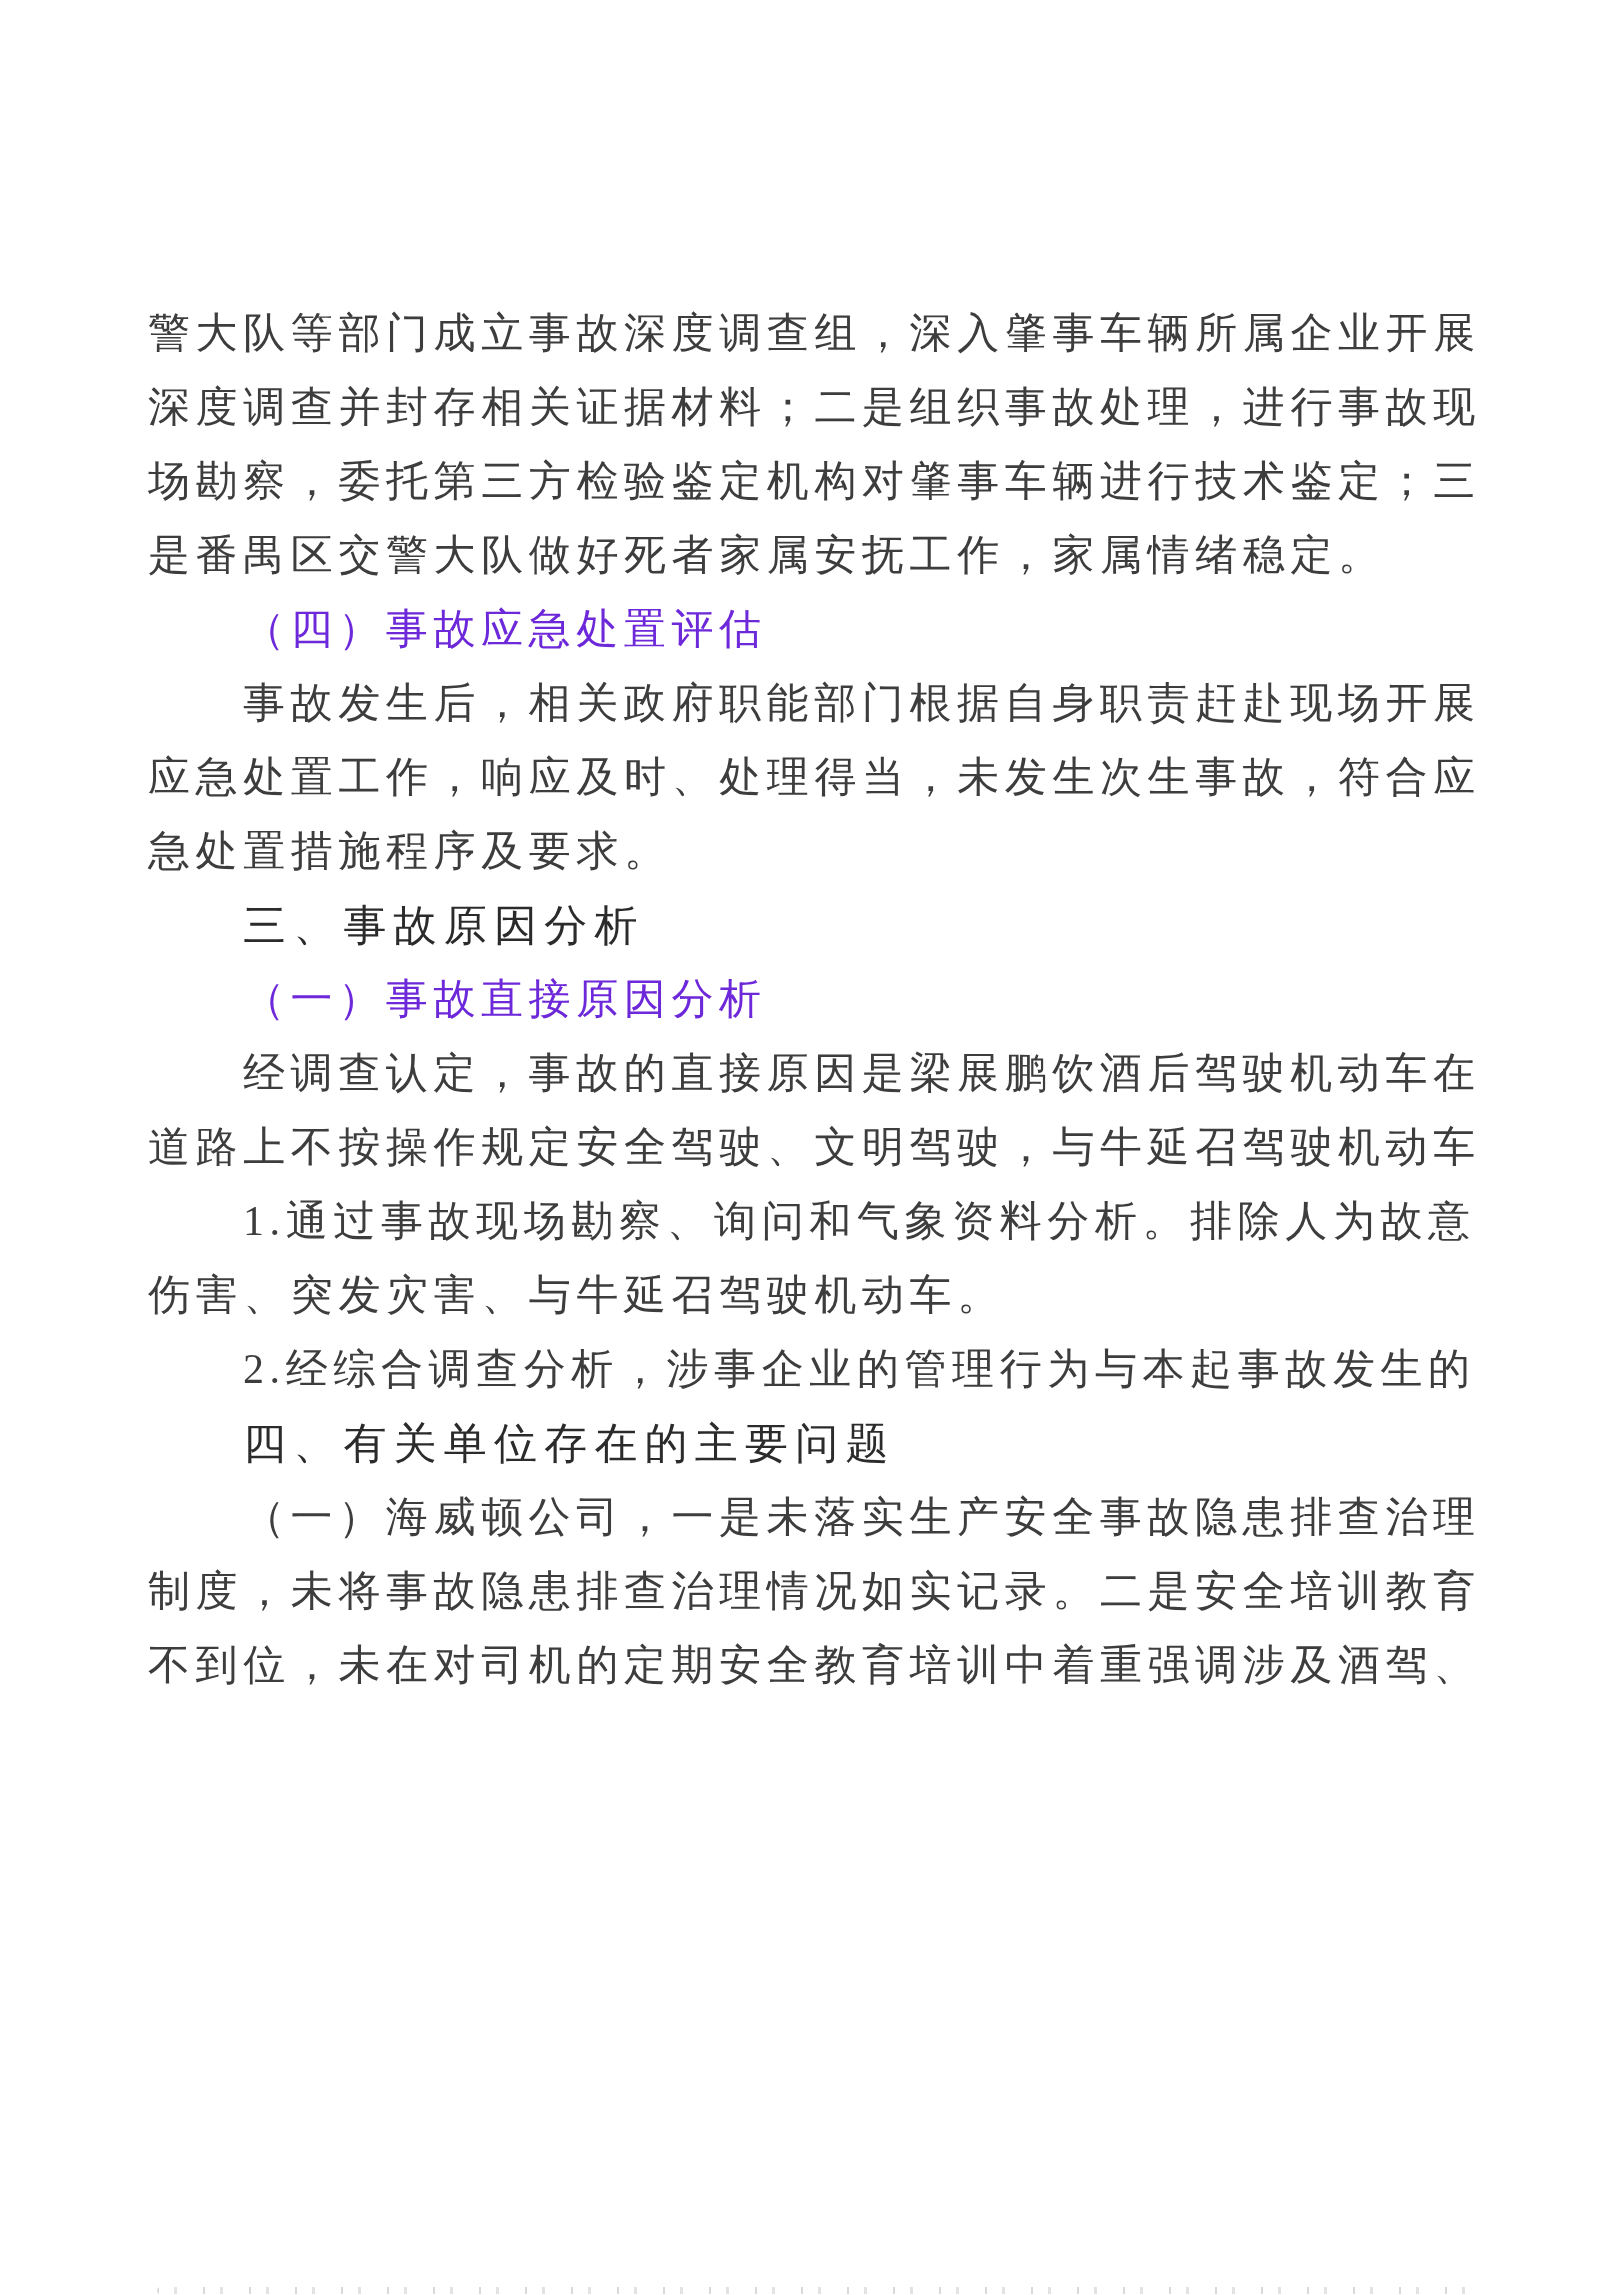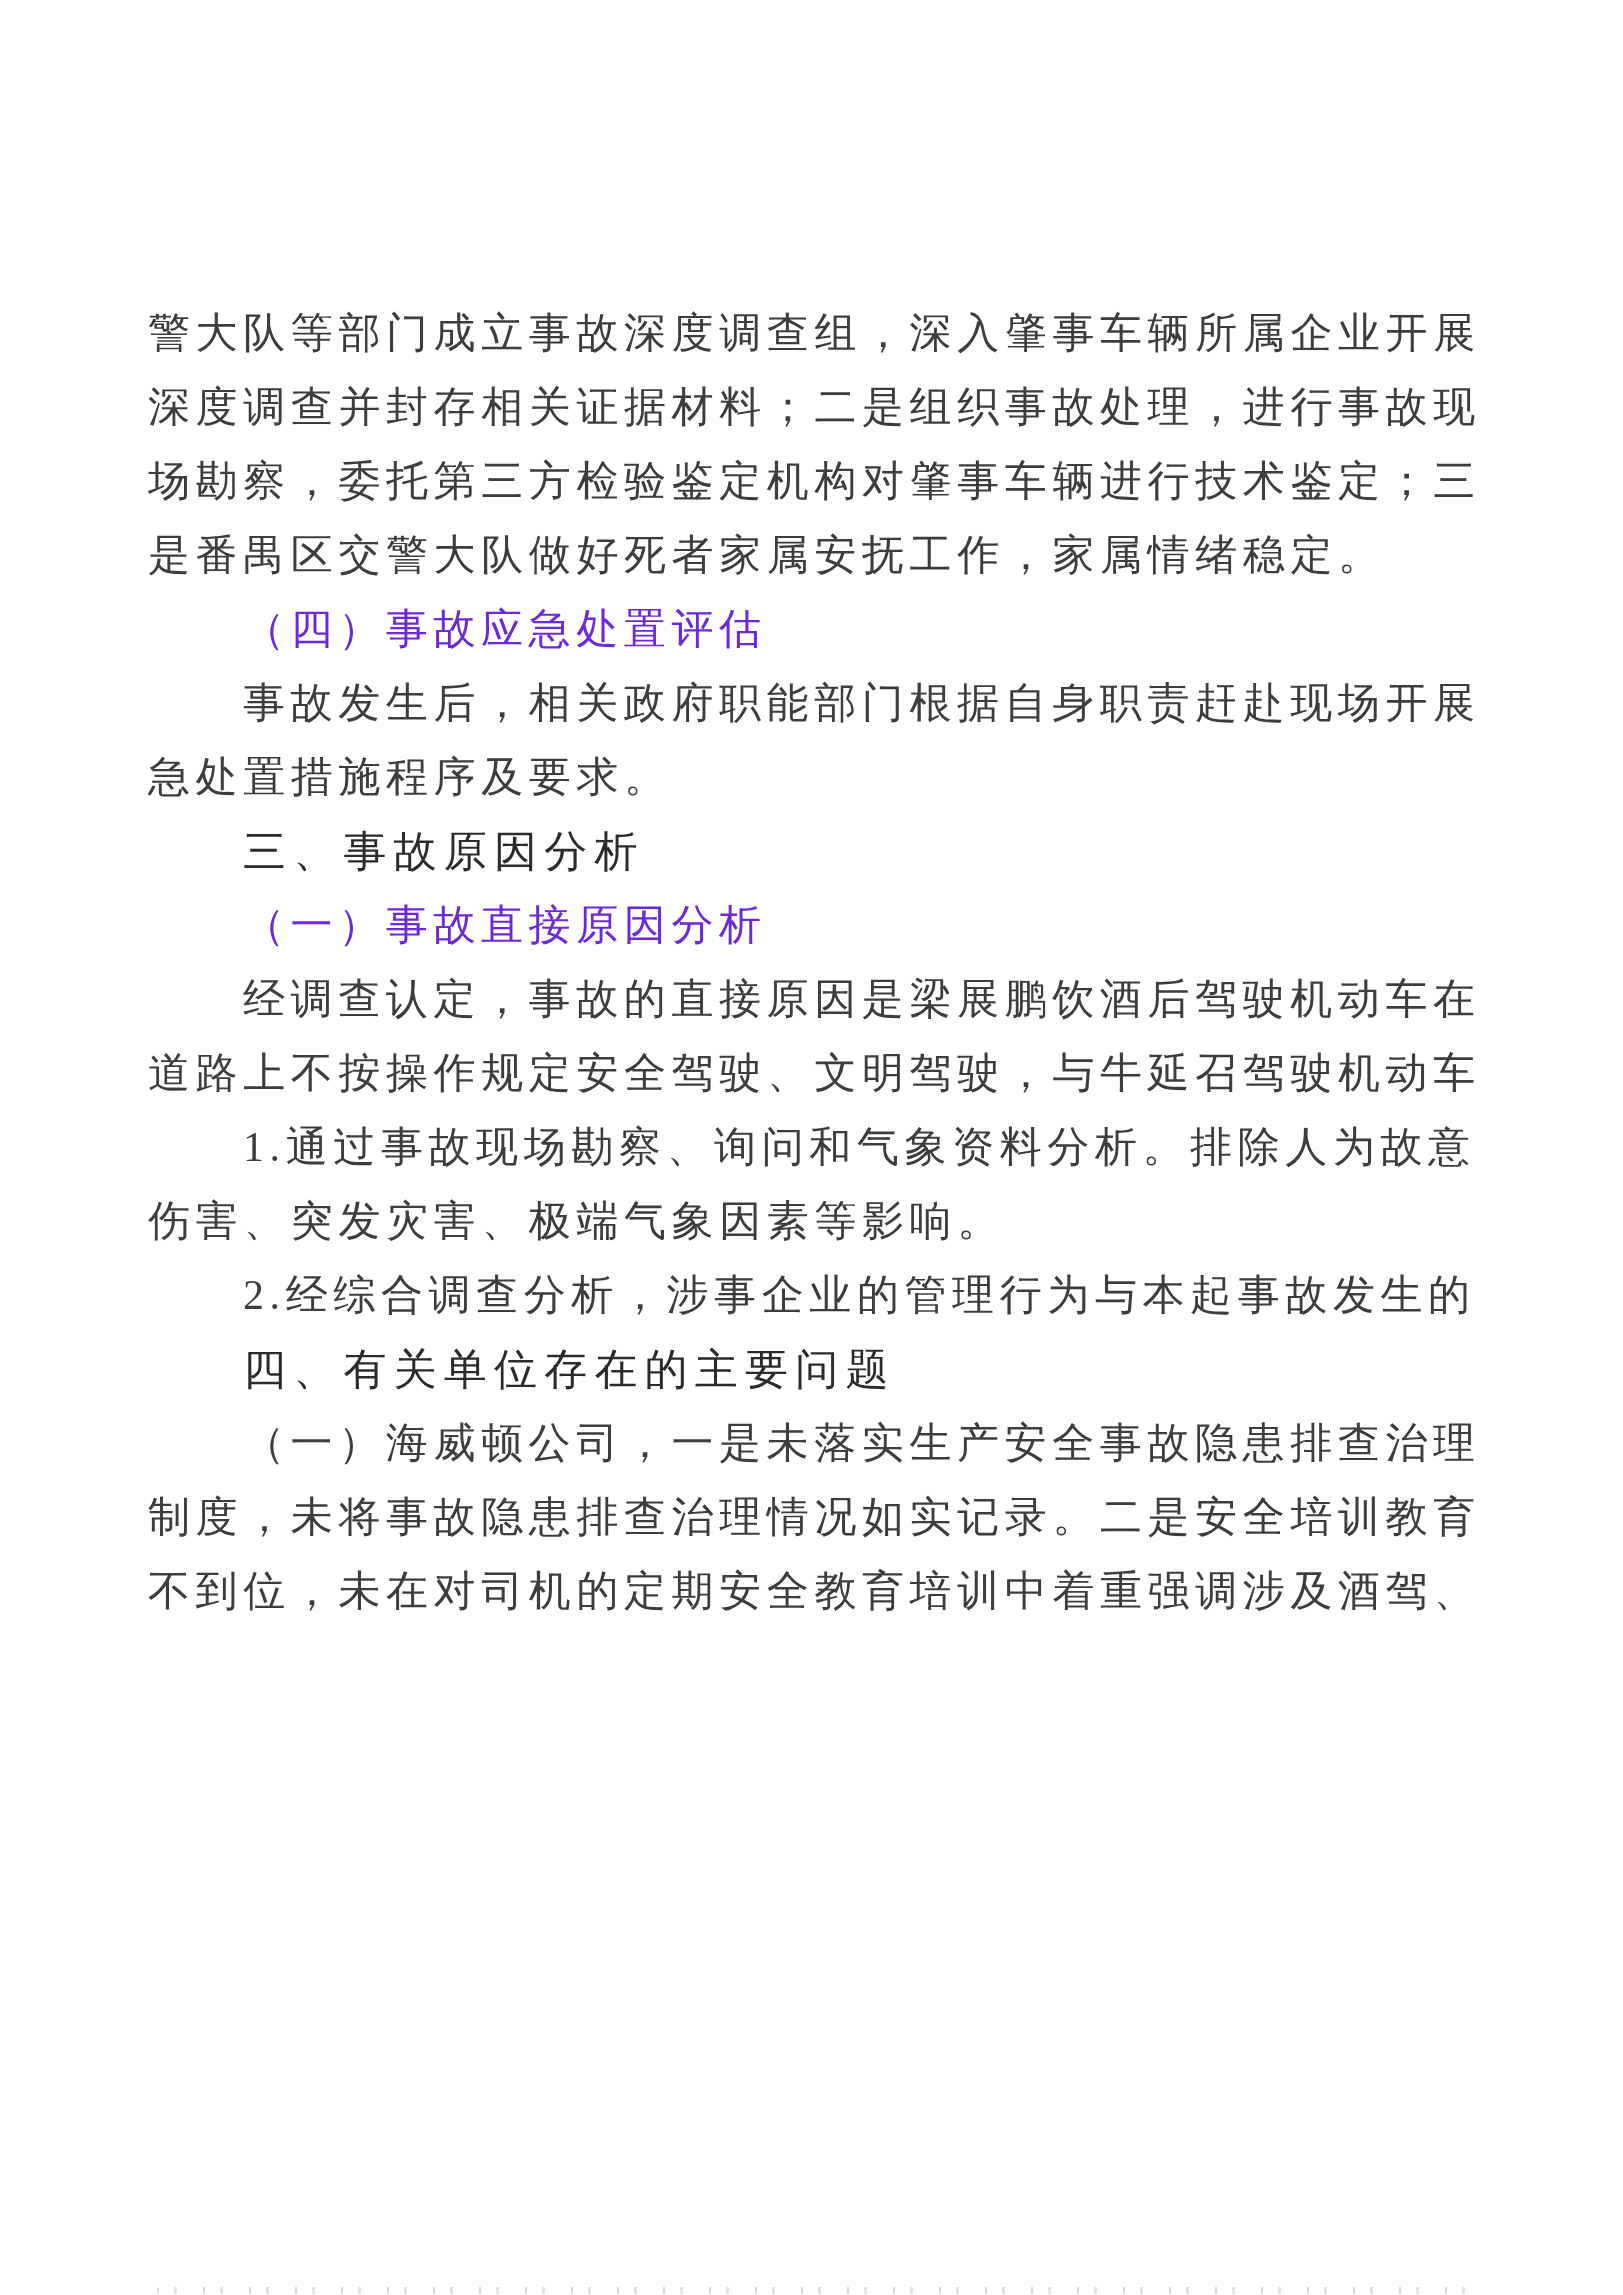--- a/index.html
+++ b/index.html
@@ -55,27 +55,28 @@
 <body>
 
 <div class="page">
   <div class="textblock">
     <div class="line">警大队等部门成立事故深度调查组，深入肇事车辆所属企业开展</div>
     <div class="line">深度调查并封存相关证据材料；二是组织事故处理，进行事故现</div>
     <div class="line">场勘察，委托第三方检验鉴定机构对肇事车辆进行技术鉴定；三</div>
     <div class="line">是番禺区交警大队做好死者家属安抚工作，家属情绪稳定。</div>
     <div class="line indent kai">（四）事故应急处置评估</div>
     <div class="line indent">事故发生后，相关政府职能部门根据自身职责赶赴现场开展</div>
+    <div class="line">应急处置工作，响应及时、处理得当，未发生次生事故，符合应</div>
     <div class="line">急处置措施程序及要求。</div>
     <div class="line indent hbold">三、事故原因分析</div>
     <div class="line indent kai">（一）事故直接原因分析</div>
     <div class="line indent">经调查认定，事故的直接原因是梁展鹏饮酒后驾驶机动车在</div>
     <div class="line">道路上不按操作规定安全驾驶、文明驾驶，与牛延召驾驶机动车</div>
     <div class="line indent">1.通过事故现场勘察、询问和气象资料分析。排除人为故意</div>
-    <div class="line">伤害、突发灾害、极端气象因素等影响。</div>
+    <div class="line">伤害、突发灾害、与牛延召驾驶机动车。</div>
     <div class="line indent">2.经综合调查分析，涉事企业的管理行为与本起事故发生的</div>
     <div class="line indent hbold">四、有关单位存在的主要问题</div>
     <div class="line indent">（一）海威顿公司，一是未落实生产安全事故隐患排查治理</div>
     <div class="line">制度，未将事故隐患排查治理情况如实记录。二是安全培训教育</div>
     <div class="line">不到位，未在对司机的定期安全教育培训中着重强调涉及酒驾、</div>
   </div>
   <div class="bottom-artifact"></div>
 </div>
 
 

